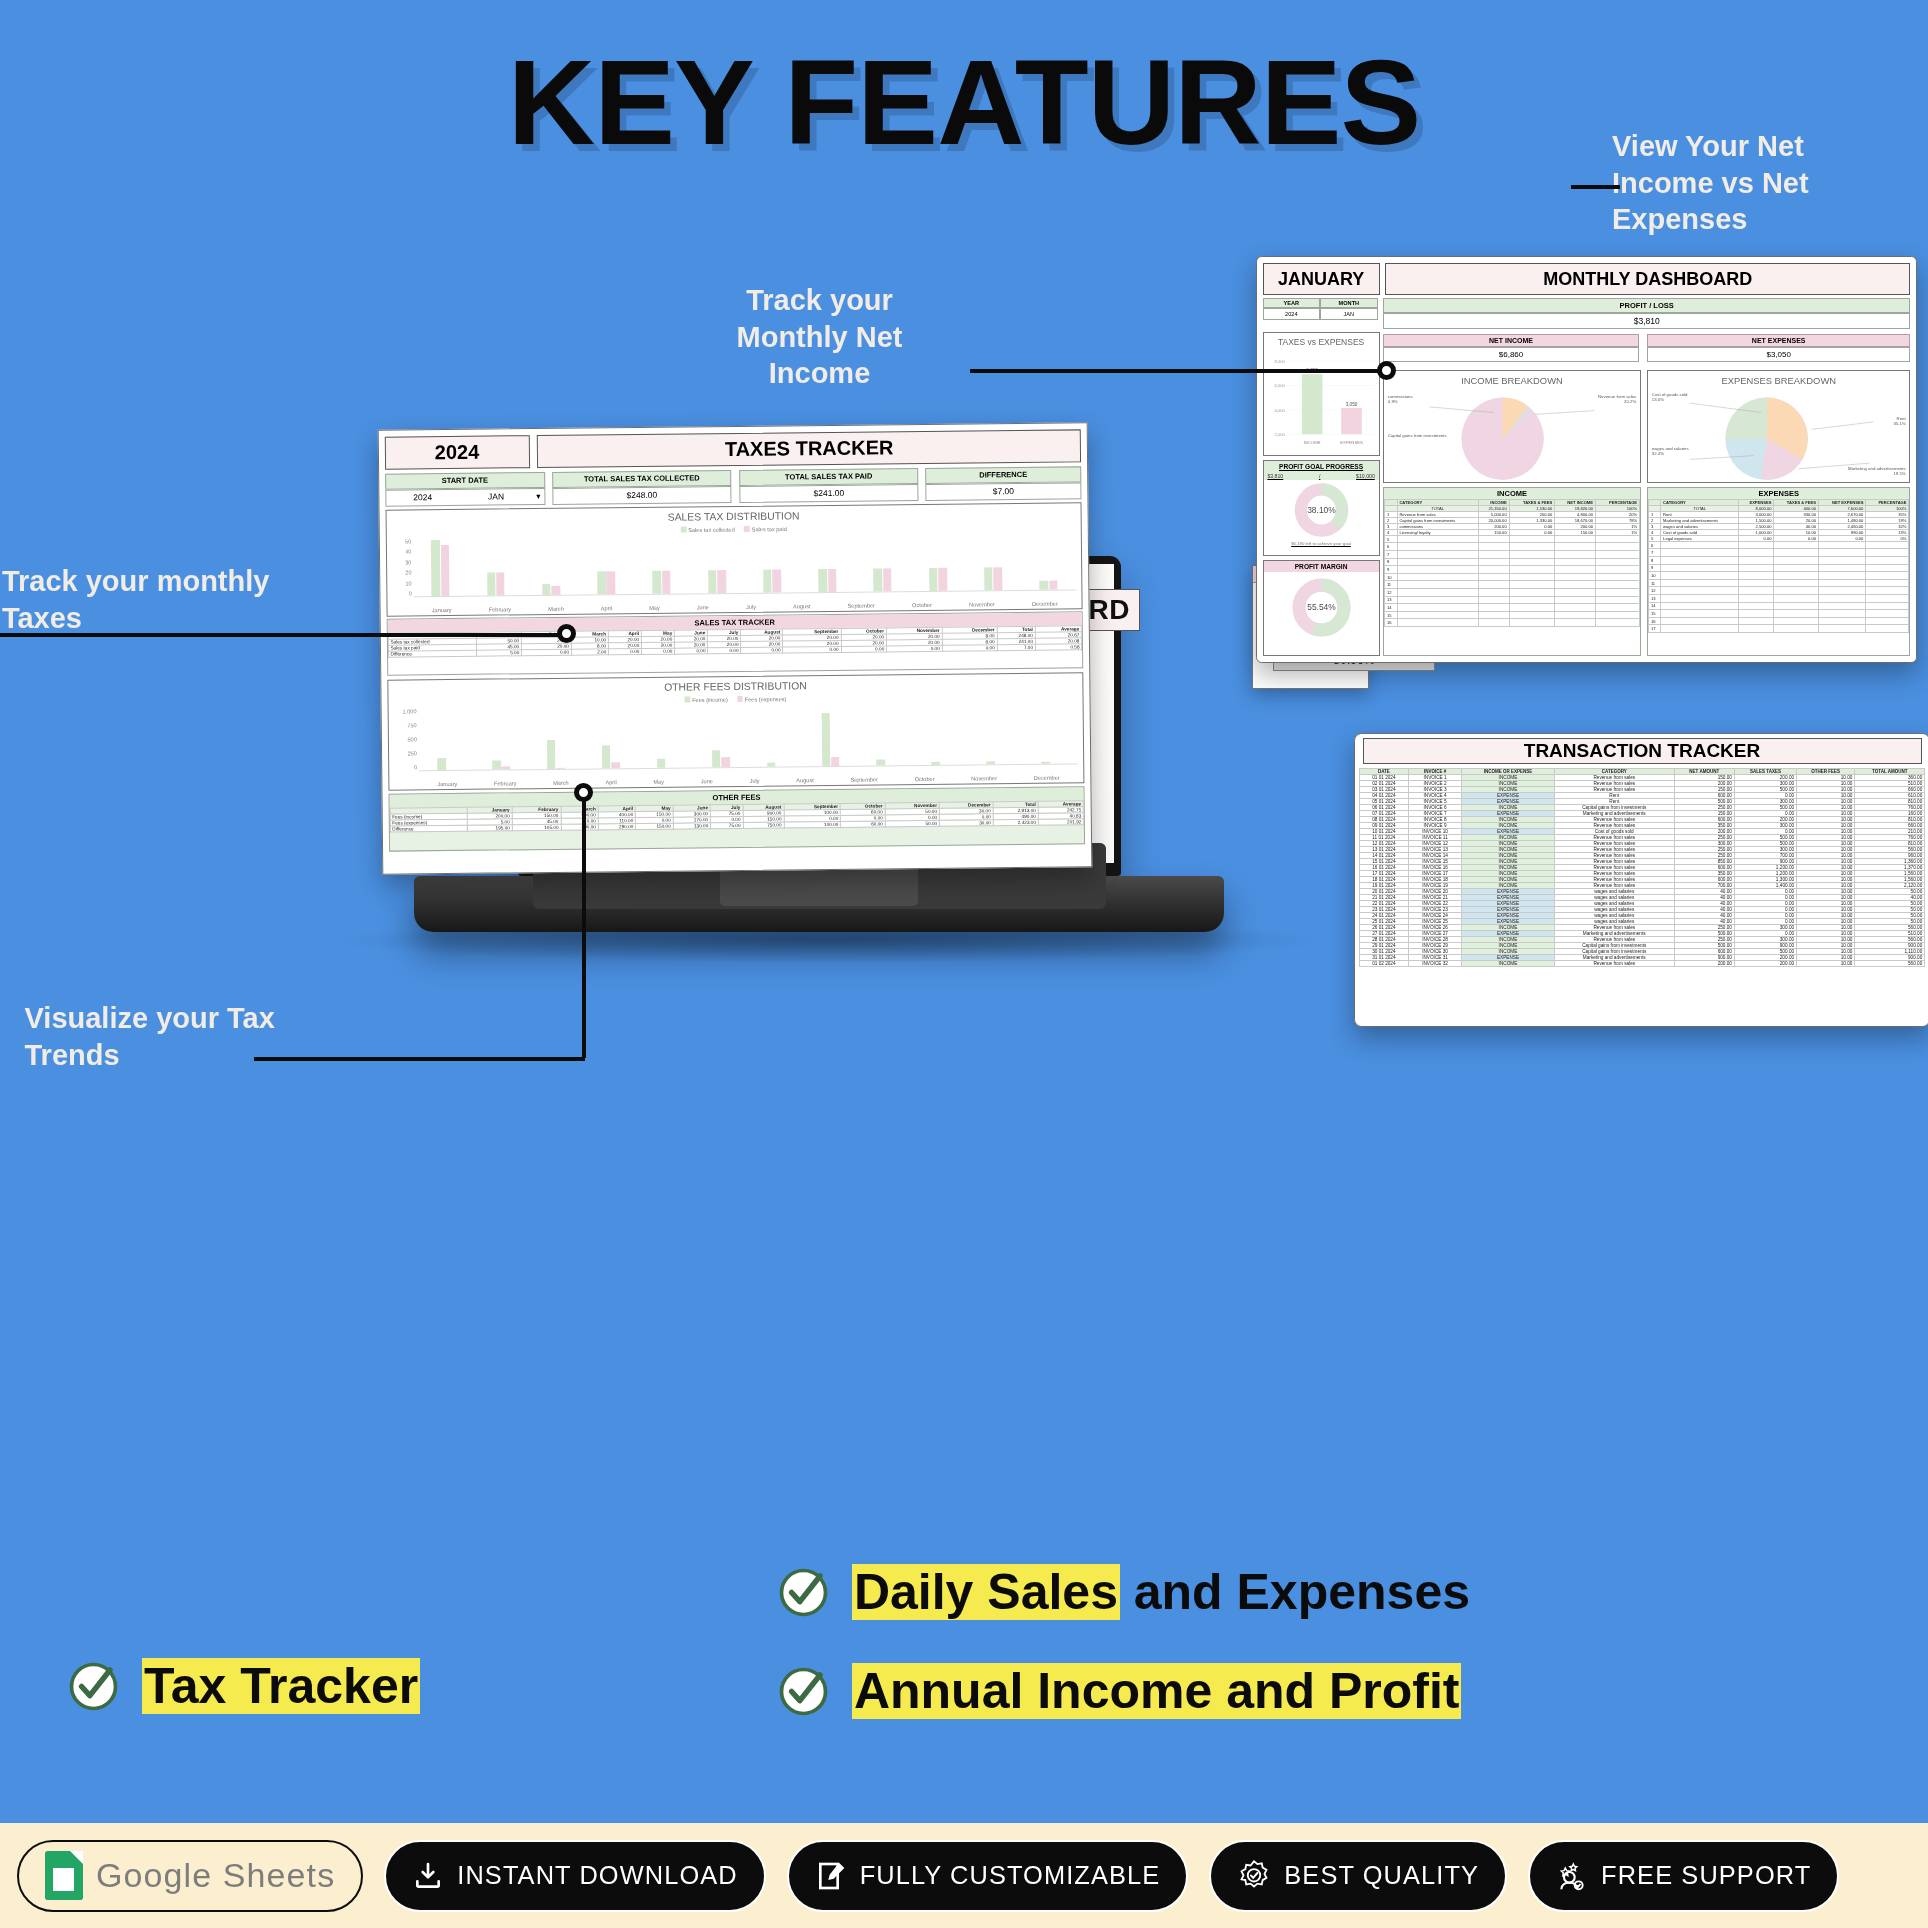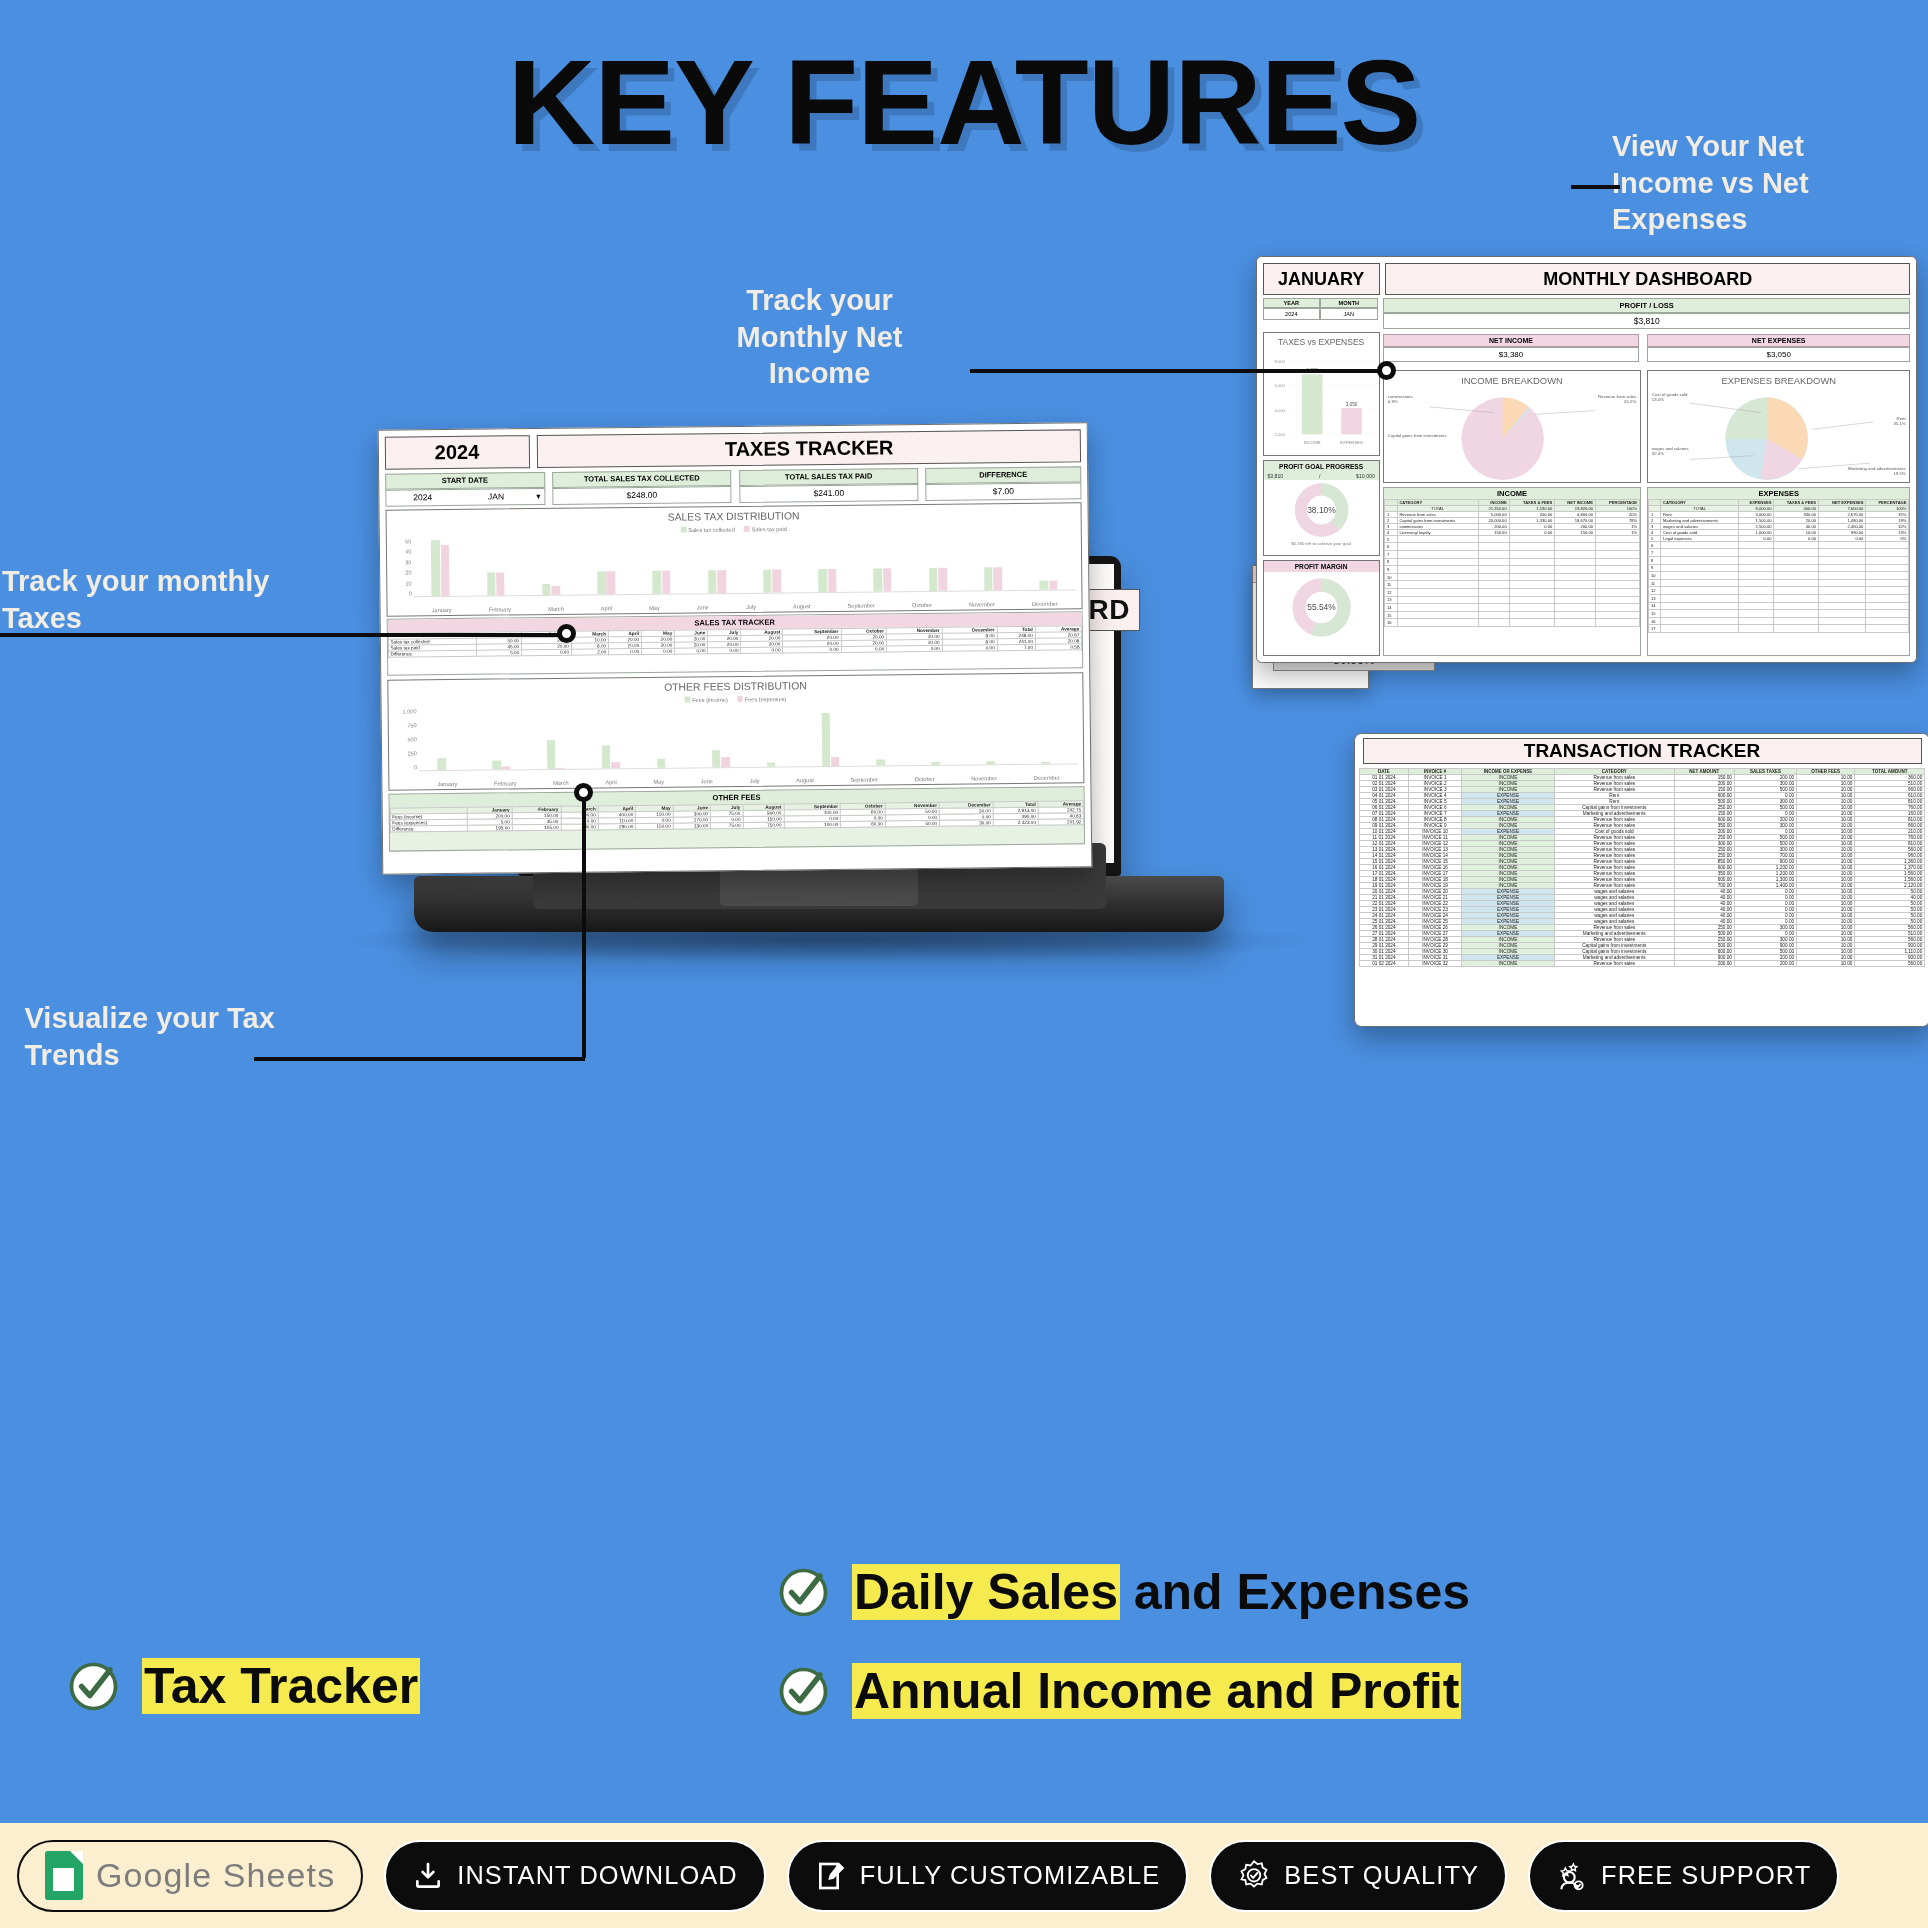--- a/index.html
+++ b/index.html
@@ -730,21 +730,21 @@
         </g>
         <rect x="40" y="28" width="22" height="64" fill="#d4e8cd"></rect>
         <rect x="82" y="64" width="22" height="28" fill="#f2d4e1"></rect>
         <text x="51" y="26" font-size="5" fill="#555" text-anchor="middle" font-family="Liberation Sans, sans-serif" id="md-inc-bar">6,860</text>
         <text x="93" y="62" font-size="5" fill="#555" text-anchor="middle" font-family="Liberation Sans, sans-serif" id="md-exp-bar">3,050</text>
         <text x="51" y="102" font-size="4.5" fill="#888" text-anchor="middle" font-family="Liberation Sans, sans-serif" id="md-inc-lbl">INCOME</text>
         <text x="93" y="102" font-size="4.5" fill="#888" text-anchor="middle" font-family="Liberation Sans, sans-serif" id="md-exp-lbl">EXPENSES</text>
       </svg>
     </div>
 
-    <div class="sh-box" style="position:absolute;left:5.6px;top:203px;width:115px;height:94px;">
+    <div class="sh-box" style="position:absolute;left:5.6px;top:203px;width:115px;height:94px;text-decoration:underline;">
       <div class="sh-hd" style="font-size:6.6px;padding:1.9px 0;border:0;background:#dfeeda;">PROFIT GOAL PROGRESS</div>
       <div style="display:flex;background:#dfeeda;font-size:5.2px;color:#333;padding:0.9px 3.8px;justify-content:space-between;">
         <span>$3,810</span>
         <span>/</span>
         <span>$10,000</span>
       </div>
       <svg viewBox="0 0 122 66" style="width:115px;height:62px;">
         <circle cx="61" cy="32" r="22" fill="none" stroke="#f0d5e3" stroke-width="13"></circle>
         <circle cx="61" cy="32" r="22" fill="none" stroke="#d6e8d3" stroke-width="13" stroke-dasharray="52.7 85.5" transform="rotate(-90 61 32)"></circle>
         <text x="61" y="35" font-size="9" fill="#4a4a4a" text-anchor="middle" font-family="Liberation Sans, sans-serif" id="pg-pct">38.10%</text>
@@ -761,21 +761,21 @@
       </svg>
     </div>
 
     <div style="position:absolute;left:126px;top:41px;right:5.6px;">
       <div class="sh-hd" style="font-size:7.5px;padding:1.9px 0;">PROFIT / LOSS</div>
       <div class="sh-val" style="font-size:8.5px;padding:1.9px 0;">$3,810</div>
     </div>
 
     <div style="position:absolute;left:126px;top:77px;width:256px;">
       <div class="sh-hd-pink" style="font-size:7px;padding:1.9px 0;">NET INCOME</div>
-      <div class="sh-val" style="font-size:8px;padding:1.9px 0;">$3,380</div>
+      <div class="sh-val" style="font-size:8px;padding:1.9px 0;">$6,860</div>
     </div>
     <div style="position:absolute;left:390px;top:77px;right:5.6px;">
       <div class="sh-hd-pink" style="font-size:7px;padding:1.9px 0;">NET EXPENSES</div>
       <div class="sh-val" style="font-size:8px;padding:1.9px 0;">$3,050</div>
     </div>
 
     <div class="sh-box" style="position:absolute;left:126px;top:113px;width:256px;height:111px;">
       <div class="chart-title" style="font-size:9.4px;margin-top:3.8px;">INCOME BREAKDOWN</div>
       <svg viewBox="0 0 272 96" style="width:256px;height:90px;position:absolute;left:0;top:19px;">
         <g transform="translate(126,52)">

